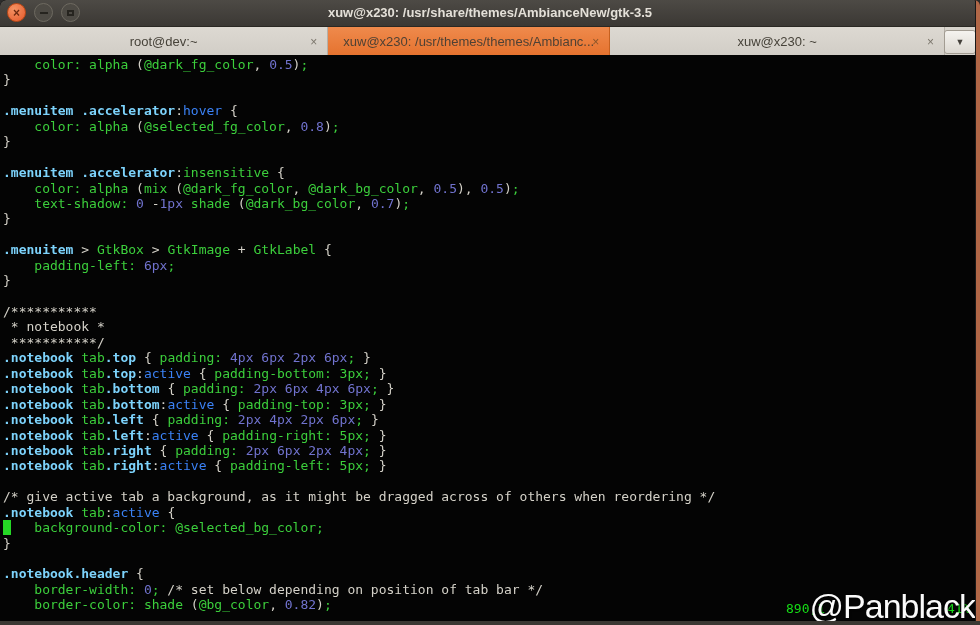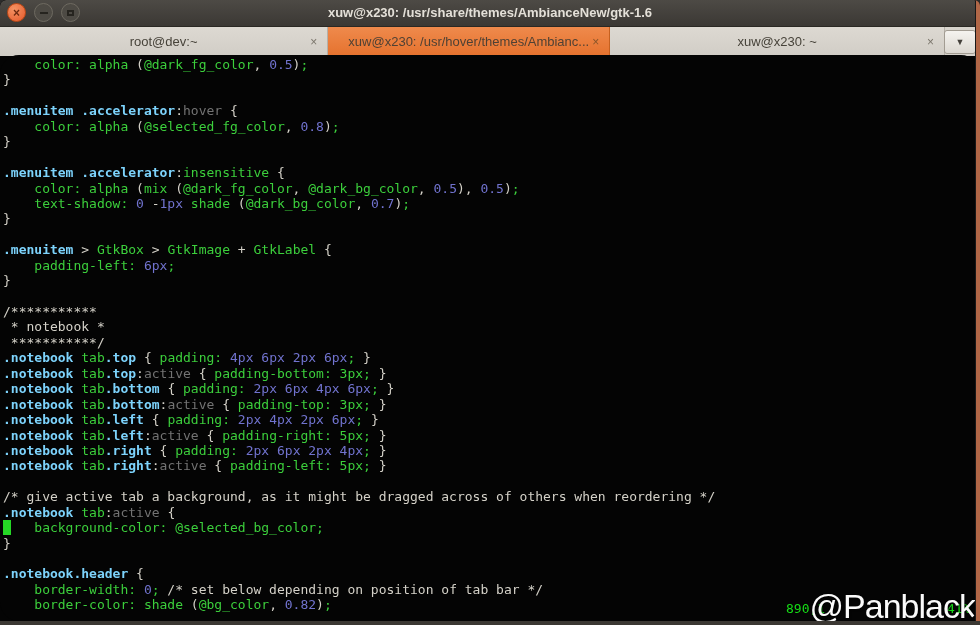--- a/index.html
+++ b/index.html
@@ -24,28 +24,28 @@
   .tab.active{background:linear-gradient(#ef8a4c,#e5722e);color:#4f4134;border-right:1px solid #c6601f;}
   .tabclose{position:absolute;right:10px;top:50%;transform:translateY(-50%);
             color:#7b766c;font-size:12px;line-height:1;}
   .tab.active .tabclose{color:#8a5529;}
   .newtab{width:38px;display:flex;align-items:center;justify-content:center;
           color:#7cb63d;font-size:16px;font-weight:bold;text-shadow:0 1px 0 #f0ede7;}
   .dropbtn{position:absolute;right:4px;top:3px;width:30px;height:22px;border:1px solid #a29c92;
            border-radius:3px;background:linear-gradient(#f5f3ef,#dcd8d1);
            display:flex;align-items:center;justify-content:center;color:#44403a;font-size:9px;}
   
-  .terminal{position:absolute;top:55px;left:0;right:0;bottom:4px;background:#040404;overflow:hidden;border-radius:19px;}
+  .terminal{position:absolute;top:55px;left:0;right:0;bottom:4px;background:#040404;overflow:hidden;}
   .code{margin:0;padding:2px 0 0 3px;font-family:"DejaVu Sans Mono","Liberation Mono",monospace;
         font-size:13px;line-height:15.45px;}
   .line{height:15.45px;white-space:pre;}
   .w{color:#d4d1c8;}
   .B{color:#7dd3fc;font-weight:bold;}
   .g{color:#3ccf3c;}
-  .c{color:#737373;}
+  .c{color:#3b82f6;}
   .n{color:#7173cf;}
   .cur{background:#25d825;color:transparent;}
   .ruler-pos,.ruler-pct{position:absolute;bottom:5px;color:#16dd16;z-index:1;
         font-family:"DejaVu Sans Mono","Liberation Mono",monospace;font-size:13px;}
   .ruler-pos{left:786px;}
   .ruler-pct{left:947px;}
   .watermark{position:absolute;right:5px;bottom:-5px;z-index:2;color:#fafafa;font-size:34px;
              font-family:"Liberation Sans",sans-serif;letter-spacing:-1px;
              text-shadow:1px 1px 2px rgba(0,0,0,0.7);}
   .scrollbar{position:absolute;right:0;top:0;bottom:3px;width:4px;background:#b26747;
@@ -62,30 +62,30 @@
       <span class="wbtn close">
         <span>×</span>
       </span>
       <span class="wbtn dim">
         <span class="glyph-min"></span>
       </span>
       <span class="wbtn dim">
         <span class="glyph-max"></span>
       </span>
     </div>
-    <div class="title">xuw@x230: /usr/share/themes/AmbianceNew/gtk-1.6</div>
+    <div class="title">xuw@x230: /usr/share/themes/AmbianceNew/gtk-3.5</div>
   </div>
 
   <div class="tabbar">
     <div class="tab inactive" style="width:356px;">
       <span>root@dev:~</span>
       <span class="tabclose">×</span>
     </div>
     <div class="tab active" style="width:306px;">
-      <span>xuw@x230: /usr/hover/themes/Ambianc...</span>
+      <span>xuw@x230: /usr/themes/themes/Ambianc...</span>
       <span class="tabclose">×</span>
     </div>
     <div class="tab inactive" style="width:363px;">
       <span>xuw@x230: ~</span>
       <span class="tabclose">×</span>
     </div>
     <div class="newtab">
       <span>✚</span>
     </div>
     <div class="dropbtn">

